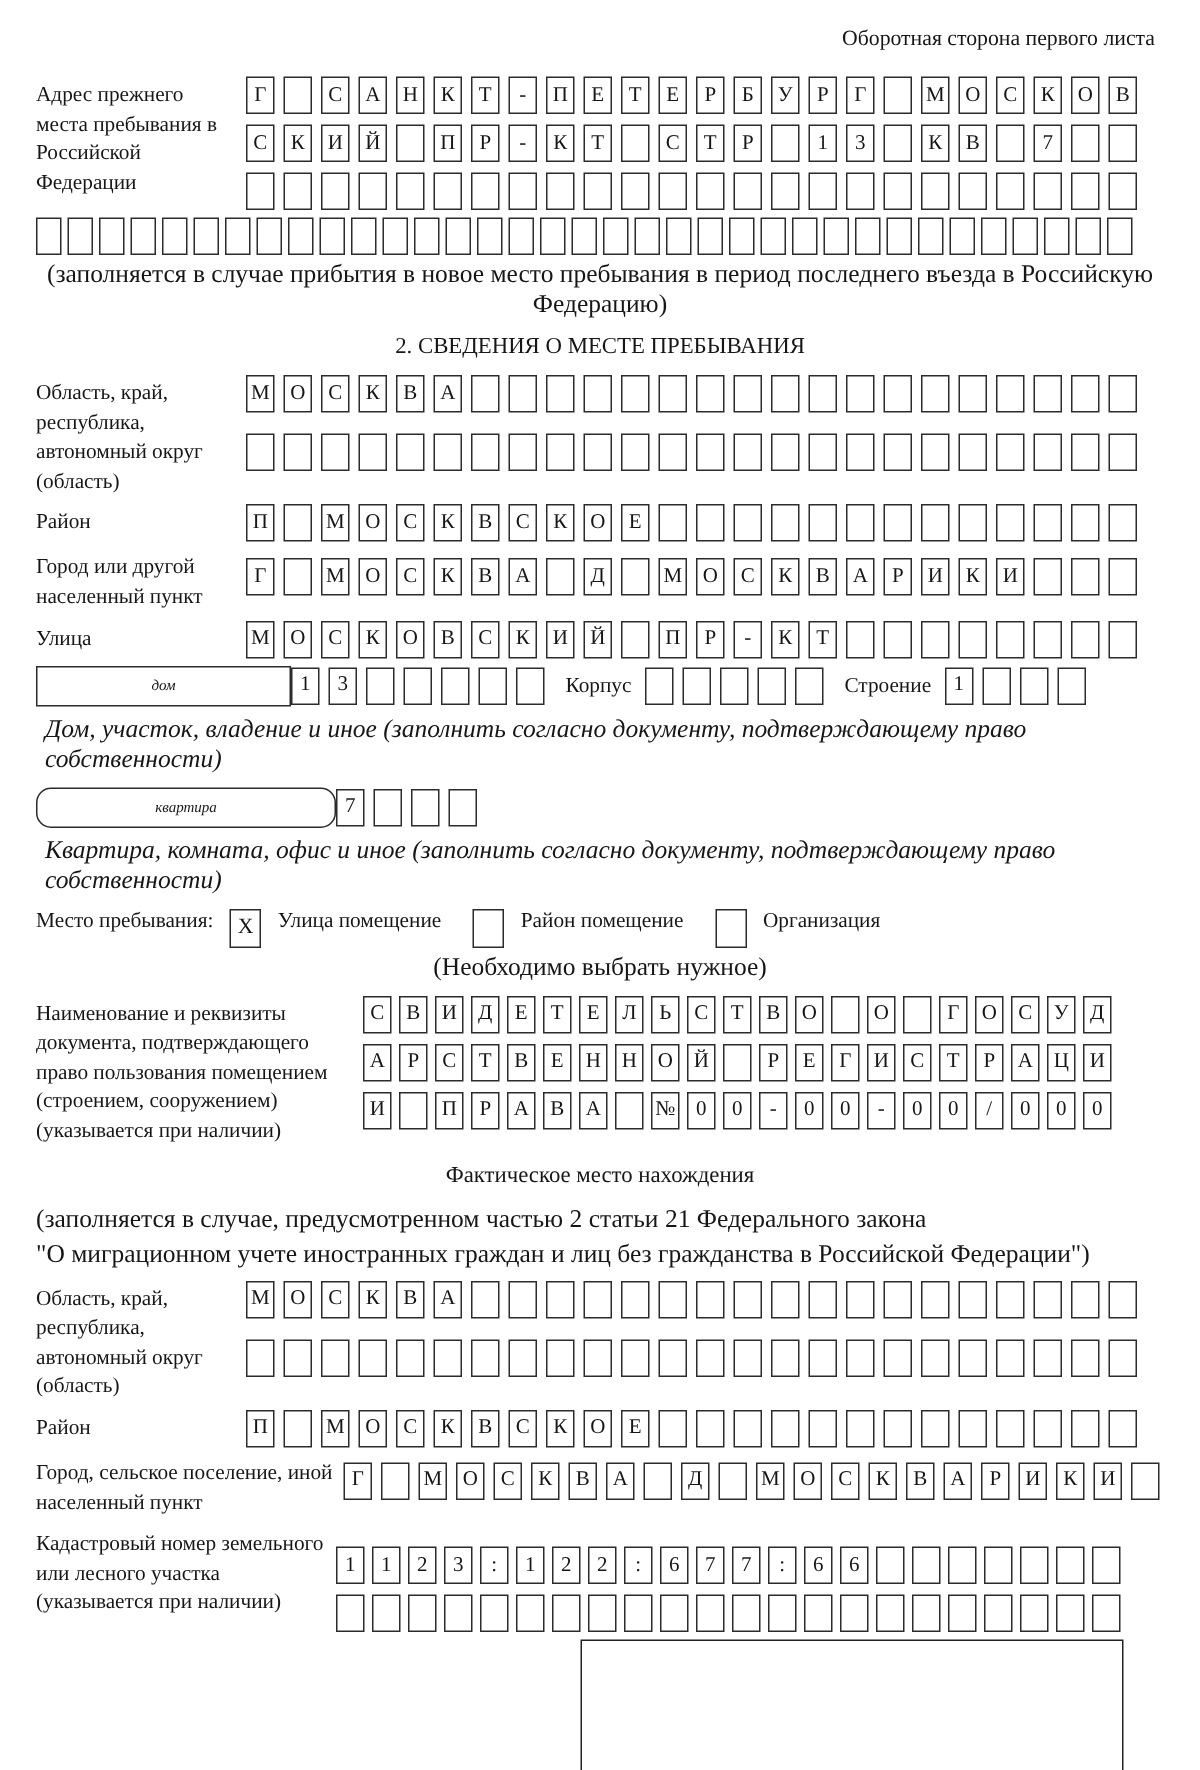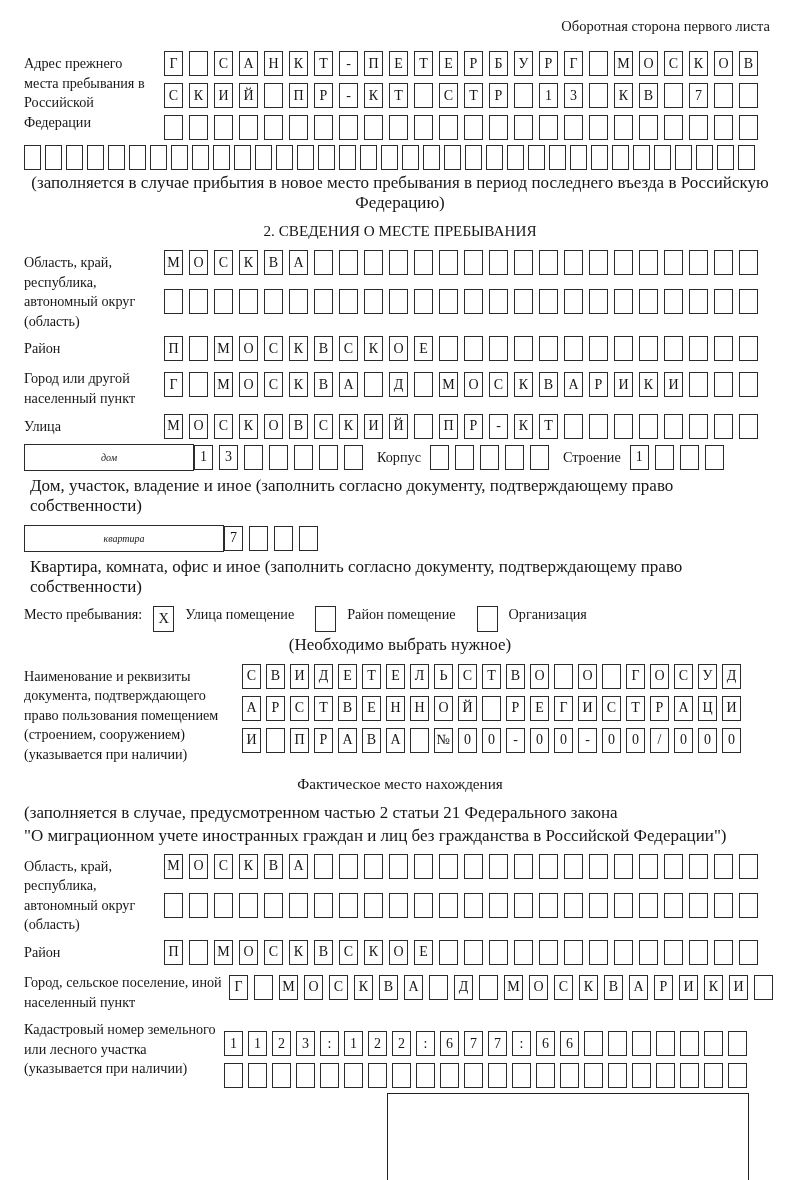--- a/index.html
+++ b/index.html
@@ -28,31 +28,31 @@
     border:1.5px solid #2b2b2b;
     display:flex; align-items:center; justify-content:center;
     font-size:14px; line-height:1;
   }
   .cellrow.full { gap:4px; margin:1px 0 3px 0; }
   .cellrow.full .cell { flex:0 0 17px; width:17px; }
   .cellrow.doc { gap:5px; }
   .cellrow.kad { gap:5px; }
 
   .caption { font-size:17px; text-align:center; margin:3px 0 9px 0; }
-  .caption.left { text-align:left; margin-left:6px; }
+  .caption.left { text-align:left; margin-left:6px;font-style:italic; }
   .sec-title { text-align:center; font-size:15.2px; font-weight:normal; margin:4px 0 10px 0; }
 
   .house-row, .apt-row { display:flex; align-items:center; margin-bottom:5px; }
   .wide-box {
     border:1.5px solid #2b2b2b; height:27px;
     display:flex; align-items:center; justify-content:center;
     font-size:10px; margin-right:0;font-style:italic;
   }
   .wide-box.dom { width:170px; }
-  .wide-box.kvart { width:200px; }
+  .wide-box.kvart { width:200px;border-radius:10px; }
   .inline-label { font-size:14.2px; margin:0 9px 0 14px; white-space:nowrap; }
 
   .stay-row { display:flex; margin:6px 0 3px 0; font-size:14.2px; }
   .stay-row .opt-label { margin-right:10px; }
   .chk {
     flex:0 0 21px; width:21px; height:26px; border:1.5px solid #2b2b2b;
     display:flex; align-items:center; justify-content:center;
     font-size:14.5px; margin:0 11px;
   }
   .stay-label { white-space:nowrap; }

